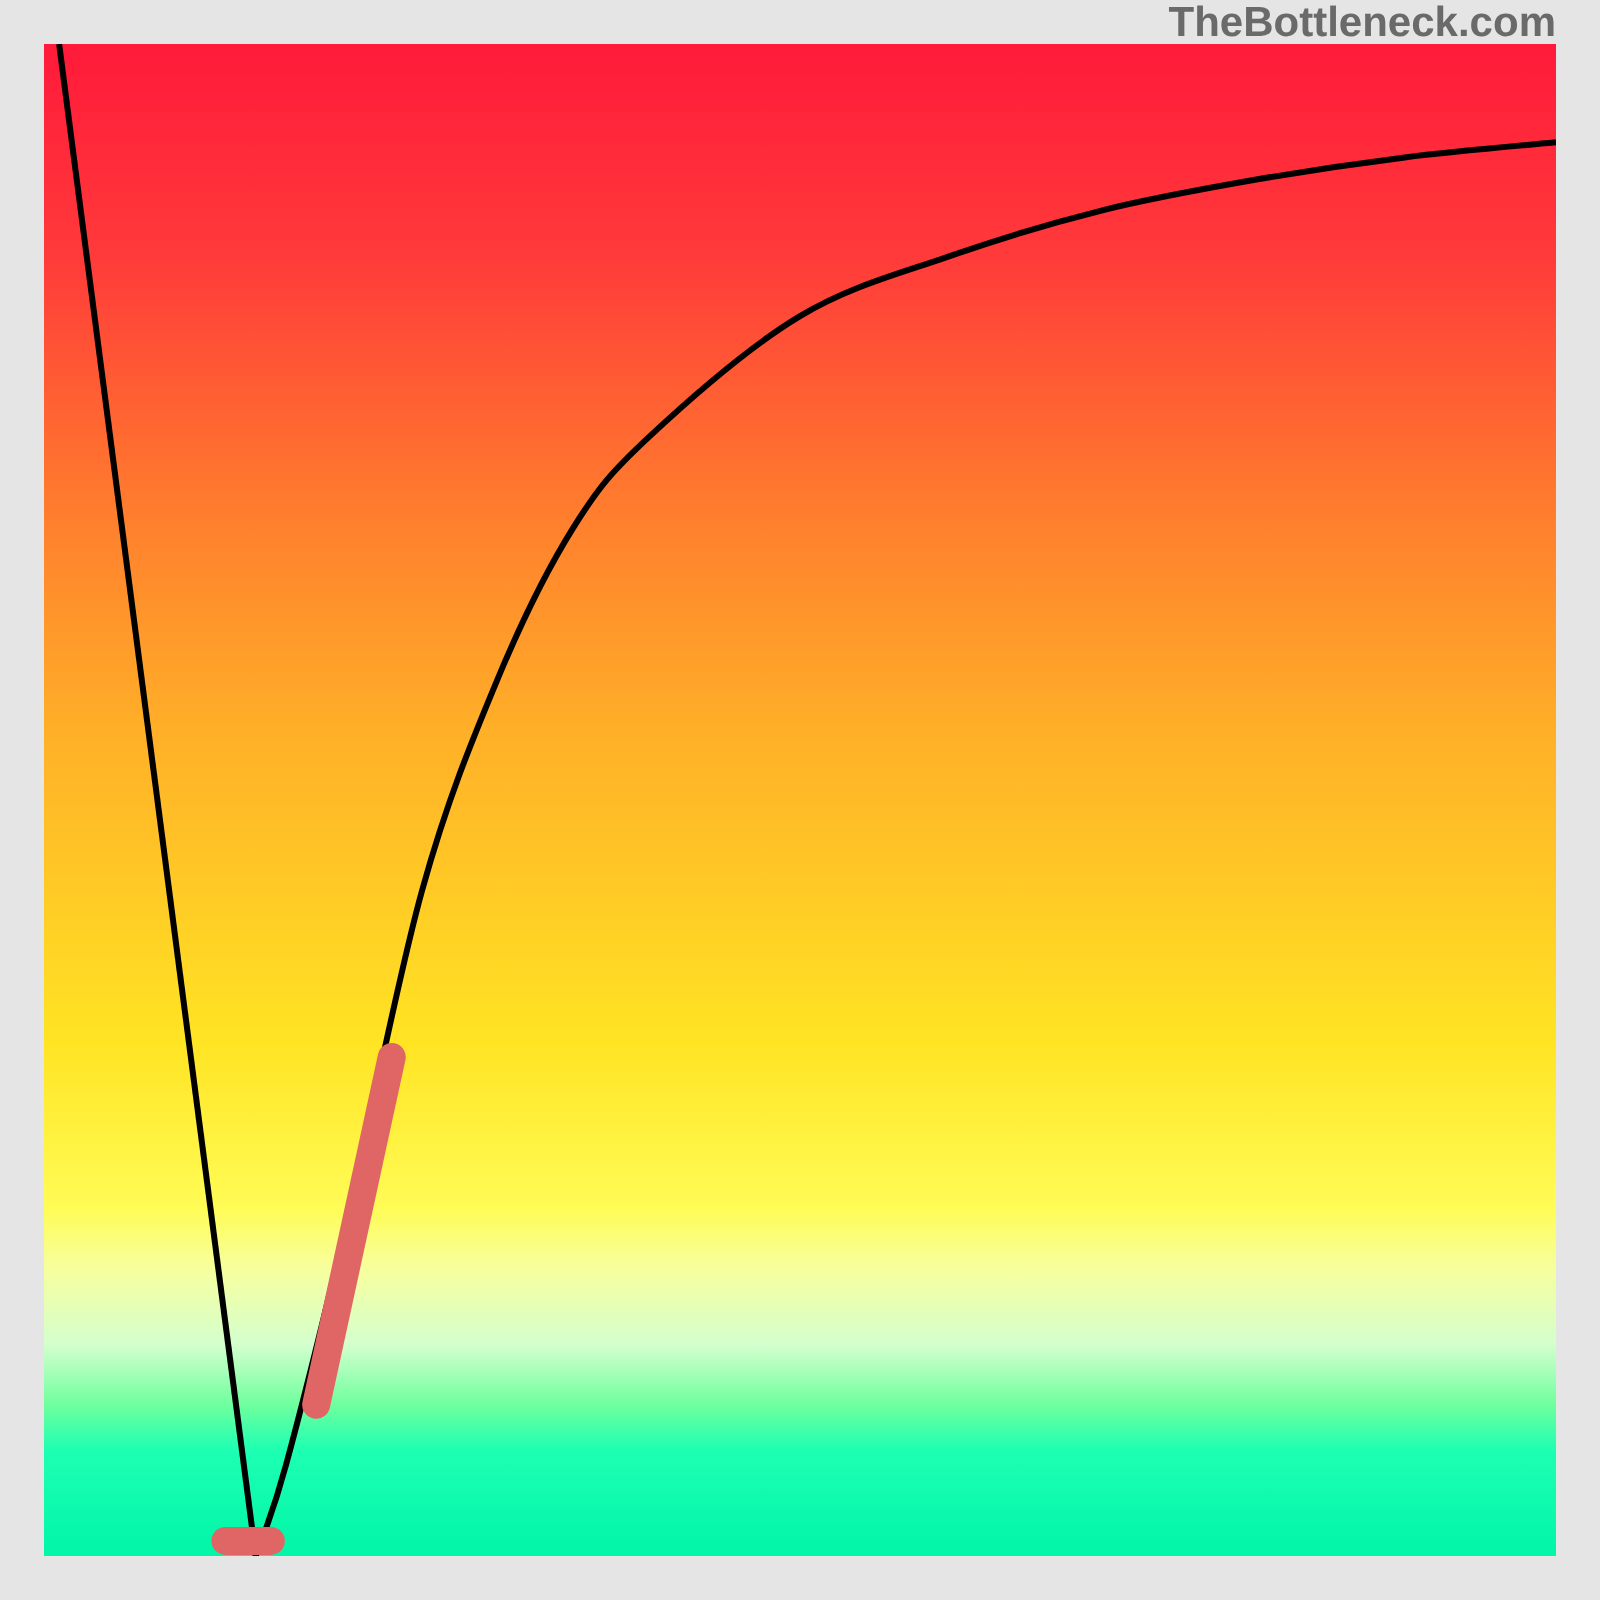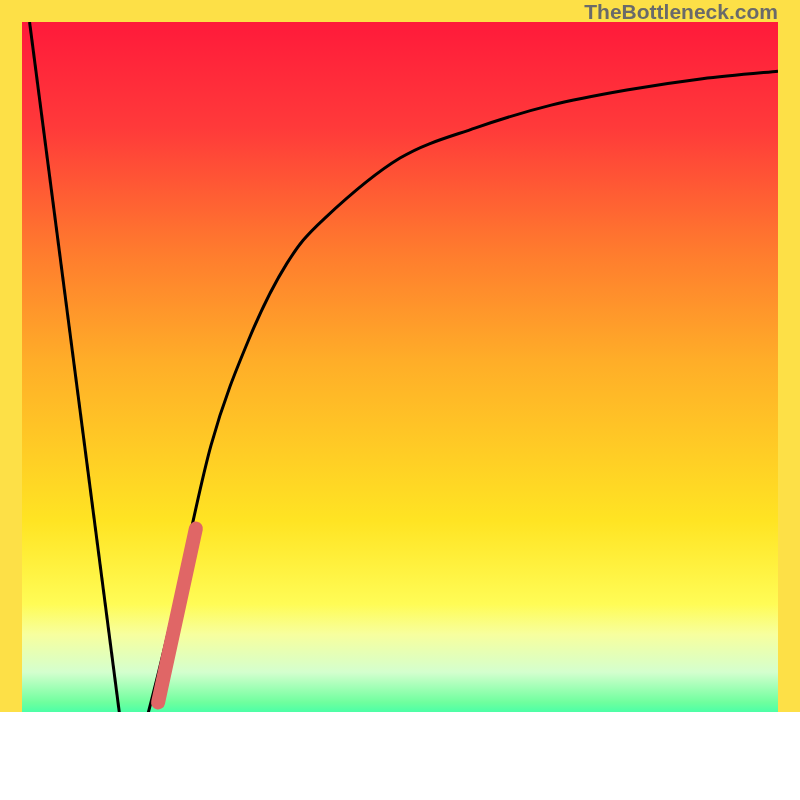--- a/index.html
+++ b/index.html
@@ -1,16 +1,16 @@
 <!DOCTYPE html>
 <html><head>
 <meta charset="utf-8">
 <style>
 body{margin:0;padding:0;background:#fff;}
-.frame{width:800px;height:712px;position:relative;background:#fde047;text-align:center;}
+.frame{width:800px;height:800px;position:relative;background:#e5e5e5;text-align:center;}
 .plot{position:absolute;left:22px;top:22px;width:756px;height:756px;background:linear-gradient(to bottom,#ff1a3a 0%,#ff3a3a 14%,#ff7a2e 30%,#ffae28 45%,#ffe423 66%,#fffc56 77%,#f7ff9e 81%,#d4ffce 86%,#6fff9e 90%,#1dffb3 93%,#00f6a8 100%);}
 .wm{position:absolute;top:0;right:22px;font-family:Arial,Helvetica,sans-serif;font-size:21px;font-weight:bold;color:#6a6a6a;}
 svg{position:absolute;left:22px;top:22px;}
 </style>
 </head>
 <body>
 <div class="frame">
 <div class="plot"></div>
 <div class="wm">TheBottleneck.com</div>
 <svg width="756" height="756" viewBox="0 0 756 756">

